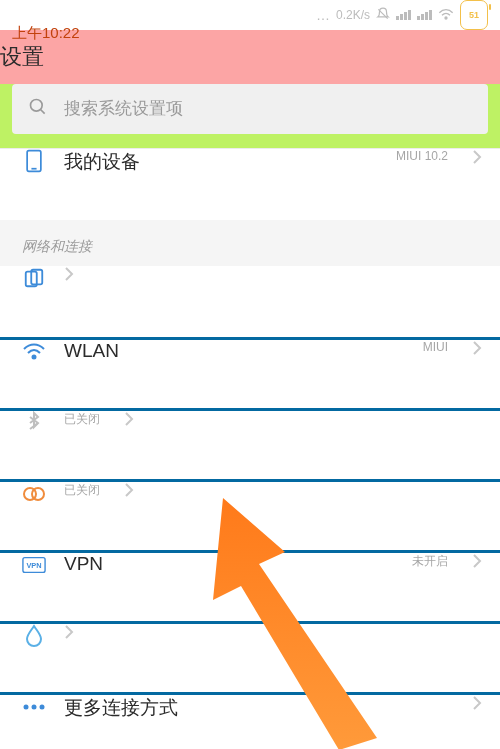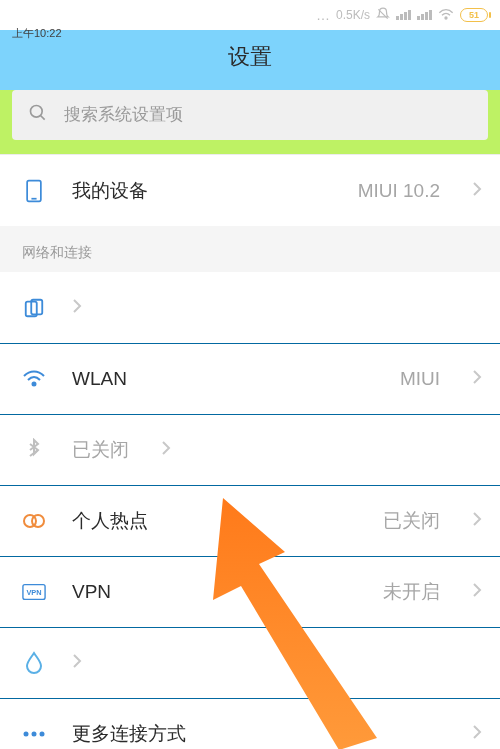--- a/index.html
+++ b/index.html
@@ -15,44 +15,44 @@
   .status-bar {
     height: 30px;
     display: flex;
     align-items: center;
     justify-content: space-between;
     padding: 0 12px;
     background: #fff;
     color: #bcbcbc;
     font-size: 14px;
   }
-  .status-left { color: #404040; font-size: 11px; margin-top: 36px; }
+  .status-left { color: #c2410c; font-size: 15px; margin-top: 36px; }
   .status-right { display: flex; align-items: center; gap: 6px; }
   .status-right .net-speed { font-size: 12px; }
   .signal-bars { display: inline-flex; align-items: flex-end; gap: 1px; }
   .signal-bars i { width: 3px; background: #bcbcbc; display: block; }
   .signal-bars i:nth-child(1){height:4px}
   .signal-bars i:nth-child(2){height:6px}
   .signal-bars i:nth-child(3){height:8px}
   .signal-bars i:nth-child(4){height:10px}
   .battery {
-    width: 28px; height: 14px; border: 1.5px solid #f3c04a; border-radius: 7px;
+    width: 28px; height: 30px; border: 1.5px solid #f3c04a; border-radius: 7px;
     position: relative; display: flex; align-items: center; justify-content: center;
     font-size: 9px; color: #f3c04a; font-weight: 700;
   }
   .battery::after {
     content: ""; position: absolute; right: -4px; top: 3px; width: 2px; height: 6px;
     background: #f3c04a; border-radius: 1px;
   }
 
   
   .header {
-    background: #7dd3fc;
-    text-align: center;
-    padding: 12px 0 18px;
+    background: #fca5a5;
+    text-align: left;
+    padding: 12px 0 12px;
   }
   .header h1 {
     font-size: 22px;
     font-weight: 400;
     color: #2b2b2b;
   }
 
   
   .search-wrap { background: #bef264; padding: 0 12px 14px; border-bottom: 1px solid #ececec; }
   .search-box {
@@ -69,44 +69,45 @@
     font-size: 17px; color: #666; flex: 1;
   }
   .search-box input::placeholder { color: #9a9a9a; }
 
   
   .section-header {
     padding: 18px 22px 10px;
     font-size: 14px;
     color: #9a9a9a;
     background: #f5f5f5;
+    font-style: italic;
   }
 
   
   .list { background: #fff; }
   .list-item {
     display: flex;
-    align-items: center;
+    align-items: flex-start;
     height: 71px;
     padding: 0 18px 0 22px;
-    gap: 26px;
+    gap: 18px;
     cursor: pointer;
   }
-  .list-item + .list-item { border-top: 1px solid #0369a1; }
+  .list-item + .list-item { border-top: 3px solid #0369a1; }
   .list-icon {
     width: 24px; height: 24px; flex: 0 0 24px;
     display: flex; align-items: center; justify-content: center;
   }
   .list-label {
     flex: 1;
     font-size: 19px;
     color: #2b2b2b;
   }
   .list-value {
-    font-size: 19px;
+    font-size: 12px;
     color: #a6a6a6;
     margin-right: 6px;
   }
   .chevron {
     color: #c8c8c8;
   }
 
   
   .arrow-overlay {
     position: absolute;
@@ -117,21 +118,21 @@
     height: 260px;
   }
 </style>
 </head>
 <body>
 
 <div class="status-bar">
   <span class="status-left">上午10:22</span>
   <span class="status-right">
     <span>…</span>
-    <span class="net-speed">0.5K/s</span>
+    <span class="net-speed">0.2K/s</span>
     <span>
       <svg width="14" height="14" viewBox="0 0 24 24" fill="none" stroke="#bcbcbc" stroke-width="2">
           <path d="M18 8a6 6 0 10-12 0c0 7-3 9-3 9h18s-3-2-3-9"></path>
           <path d="M4 4l16 16"></path>
         </svg>
     </span>
     <span class="signal-bars">
         <i></i>
         <i></i>
         <i></i>
@@ -240,21 +241,20 @@
     </span>
   </div>
 
   <div class="list-item">
     <span class="list-icon">
       <svg width="24" height="20" viewBox="0 0 24 20" fill="none" stroke="#f08c3c" stroke-width="2">
           <circle cx="8" cy="10" r="6"></circle>
           <circle cx="16" cy="10" r="6"></circle>
         </svg>
     </span>
-    <span class="list-label">个人热点</span>
     <span class="list-value">已关闭</span>
     <span class="chevron">
       <svg width="10" height="16" viewBox="0 0 10 16" fill="none" stroke="currentColor" stroke-width="2">
           <path d="M2 2l6 6-6 6"></path>
         </svg>
     </span>
   </div>
 
   <div class="list-item">
     <span class="list-icon">

